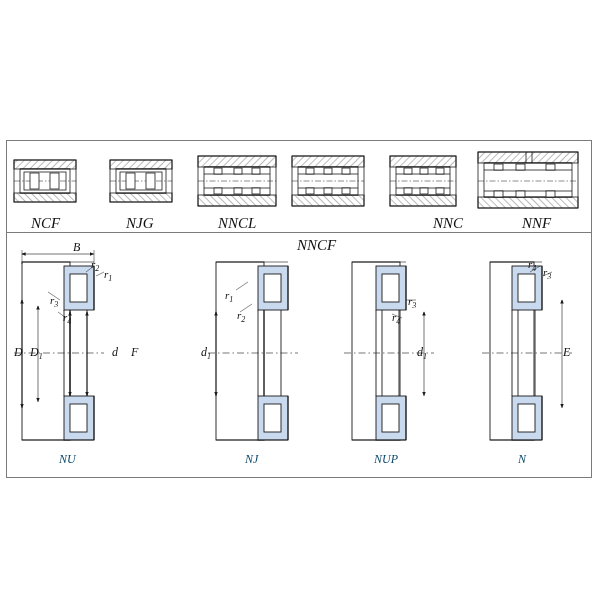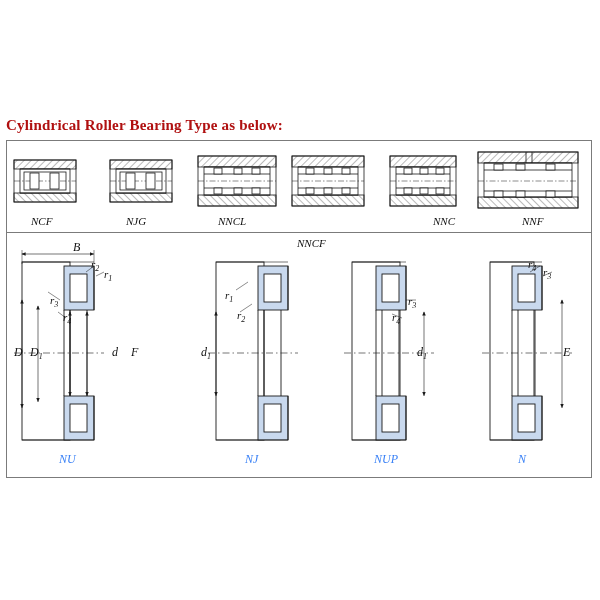--- a/index.html
+++ b/index.html
@@ -68,41 +68,40 @@
   .lbl.big {
     font-size: 12px;
   }
   .lbl sub {
     font-size: 8px;
   }
   .toprow-label {
     position: absolute;
     font-family: "Liberation Serif", serif;
     font-style: italic;
-    font-size: 11px;
+    font-size: 15px;
     color: #111111;
     text-align: center;
     white-space: nowrap;
   }
   .bottomrow-label {
     position: absolute;
     font-family: "Liberation Serif", serif;
     font-style: italic;
     font-size: 12px;
-    color: #3b82f6;
+    color: #0c4a6e;
     text-align: center;
     white-space: nowrap;
   }
 </style>
 </head>
 <body>
 
 <div id="page">
 
-  <div class="title">Cylindrical Roller Bearing Type as below:</div>
 
   <div class="frame"></div>
   <div class="divider"></div>
 
   <svg class="layer" viewBox="0 0 600 600">
     <defs>
       <pattern id="hatchR" width="5" height="5" patternUnits="userSpaceOnUse" patternTransform="rotate(45)">
         <line x1="0" y1="0" x2="0" y2="5" stroke="#3a3a3a" stroke-width="0.7"></line>
       </pattern>
       <pattern id="hatchL" width="5" height="5" patternUnits="userSpaceOnUse" patternTransform="rotate(-45)">

